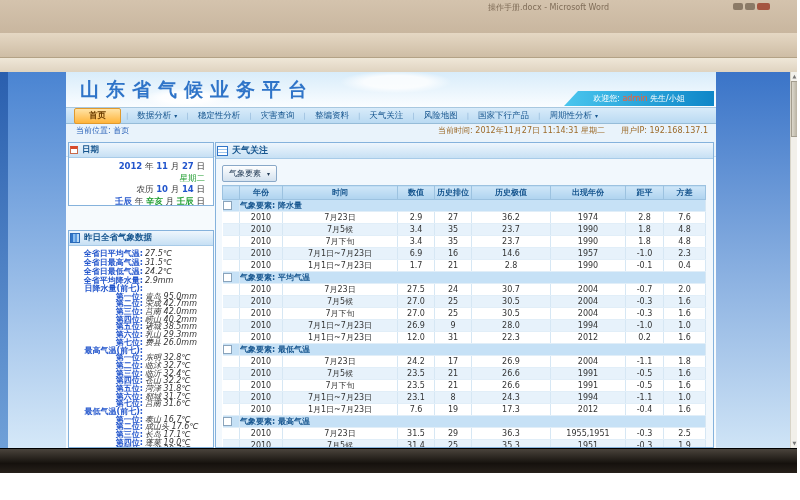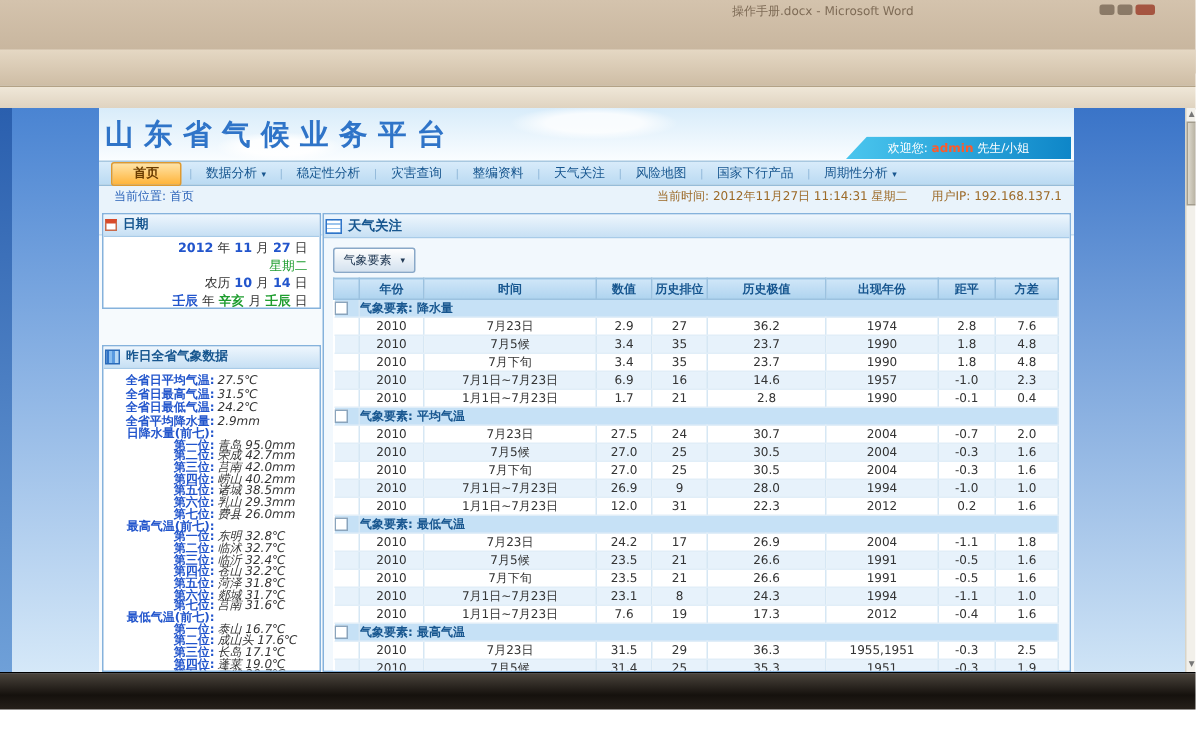--- a/index.html
+++ b/index.html
@@ -53,23 +53,23 @@
   .page{position:absolute;left:0;top:72px;width:797px;height:376px;background:#fff;overflow:hidden;}
   .pg-left-stripe{position:absolute;left:0;top:0;width:8px;height:376px;background:linear-gradient(180deg,#2a5fae,#6fa0d8);}
   .pg-left-grad{position:absolute;left:8px;top:0;width:58px;height:376px;background:linear-gradient(180deg,#4a84d2,#d5e8f8);}
   .pg-right-grad{position:absolute;left:716px;top:0;width:74px;height:376px;background:linear-gradient(180deg,#3a74c8,#cfe4f6);}
   .content{position:absolute;left:66px;top:0;width:650px;height:376px;background:#f6fafd;}
 
   .site-header{position:absolute;left:0;top:0;width:650px;height:35px;background:
     radial-gradient(ellipse 60px 14px at 120px 26px,rgba(255,255,255,.9) 40%,rgba(255,255,255,0) 70%),
     radial-gradient(ellipse 80px 16px at 330px 10px,rgba(255,255,255,.8) 40%,rgba(255,255,255,0) 70%),
     linear-gradient(180deg,#d8ecfa,#fafdff);}
-  .site-title{position:absolute;left:4px;top:5px;margin:0;font-size:19px;font-weight:bold;color:#2f74c8;letter-spacing:7px;white-space:nowrap;}
+  .site-title{position:absolute;left:14px;top:5px;margin:0;font-size:19px;font-weight:bold;color:#2f74c8;letter-spacing:7px;white-space:nowrap;}
   .welcome{position:absolute;right:2px;top:19px;height:15px;width:150px;background:linear-gradient(90deg,#4ac6ee,#0e86c8);clip-path:polygon(14px 0,100% 0,100% 100%,0 100%);color:#fff;font-size:8px;line-height:15px;text-align:center;white-space:nowrap;}
-  .welcome b{color:#ff5a2a;font-weight:bold;}
+  .welcome b{color:#ff5a2a;font-weight:normal;}
 
   .mainnav{position:absolute;left:0;top:35px;width:650px;height:17px;background:linear-gradient(180deg,#d8ebfa,#badaf2);border-top:1px solid #a8c8e0;border-bottom:1px solid #96bcd8;box-sizing:border-box;display:flex;align-items:center;padding-left:8px;font-size:8.5px;}
   .nav-item{padding:0 9px;color:#17568f;white-space:nowrap;}
   .nav-item.active{background:linear-gradient(180deg,#ffe3a6,#ffb43a);border:1px solid #e09a2e;border-radius:2px;color:#6b3c00;font-weight:bold;padding:1px 14px;margin-right:5px;}
   .nav-sep{color:#8fb6d8;font-size:7px;}
   .caret{font-size:6px;margin-left:3px;color:#17568f;}
 
   .statusbar{position:absolute;left:0;top:52px;width:650px;height:33px;background:#e9f3fb;border-bottom:1px solid #c8dff0;box-sizing:border-box;font-size:8px;line-height:14px;}
   .sb-loc{position:absolute;left:10px;color:#2a62b8;}
   .sb-right{position:absolute;right:8px;color:#9c6a28;display:flex;gap:16px;white-space:nowrap;}

